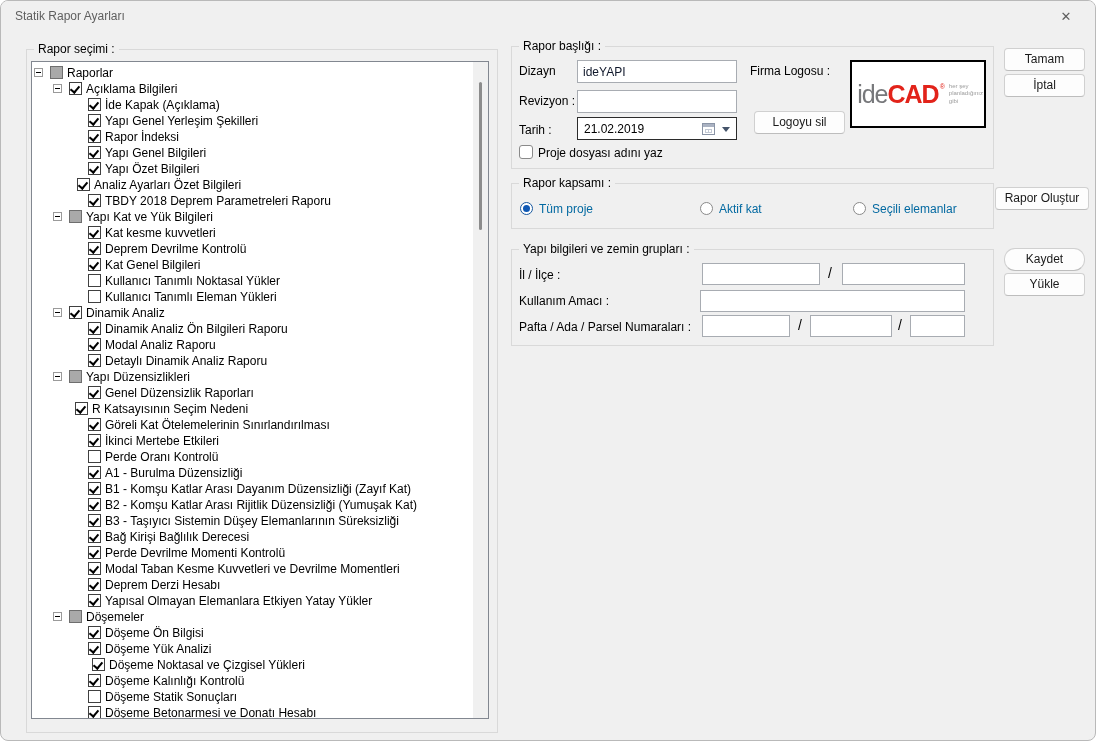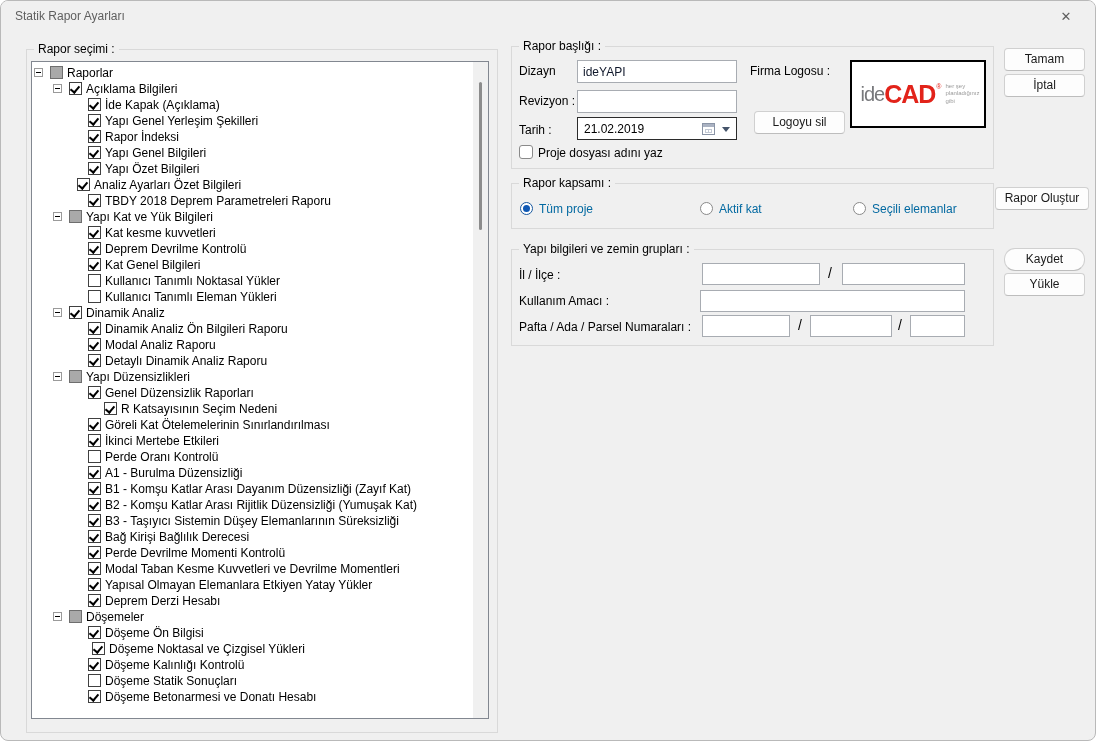--- a/index.html
+++ b/index.html
@@ -50,21 +50,21 @@
     background:repeating-linear-gradient(to right,#c3c9d4 0 1px,transparent 1px 3px),
                repeating-linear-gradient(to bottom,#c3c9d4 0 1px,transparent 1px 3px); }
   .dd-arrow { position:absolute; right:6px; top:9px; width:0; height:0;
     border-left:4px solid transparent; border-right:4px solid transparent; border-top:5px solid #44546a; }
   
   .sq-check { position:absolute; width:14px; height:14px; border:1px solid #8a8a8a; border-radius:3px; background:#fff; }
   
   #logo-box { position:absolute; left:338px; top:13px; width:136px; height:68px; background:#fff;
     border:2px solid #000; display:flex; align-items:center; justify-content:center; }
   #logo-inner { display:flex; align-items:center; }
-  .logo-ide { font-size:20px; color:#77787b; letter-spacing:-1px; }
+  .logo-ide { font-size:25px; color:#77787b; letter-spacing:-1px; }
   .logo-cad { font-size:25px; font-weight:bold; color:#e2231a; letter-spacing:-1px; }
   .logo-reg { font-size:7px; color:#e2231a; vertical-align:top; position:relative; top:-8px; margin-left:1px; }
   .logo-tagline { width:30px; margin-left:4px; font-size:6px; line-height:1.25; color:#9a9a9a; }
   
   .btn { position:absolute; height:23px; background:#fdfdfd; border:1px solid #d0d0d0; border-bottom-color:#bdbdbd;
     border-radius:4px; font-size:12px; color:#1a1a1a; text-align:center; line-height:21px; cursor:default;
     font-family:"Liberation Sans", sans-serif; }
   #btn-tamam  { left:1003px; top:47px;  width:81px; }
   #btn-iptal  { left:1003px; top:73px;  width:81px; }
   #btn-rapor  { left:994px;  top:186px; width:94px; }
@@ -191,21 +191,21 @@
           <div class="tree-row" style="padding-left: 21px;">
             <span class="exp"></span>
             <span class="cb partial"></span>
             <span class="tree-label">Yapı Düzensizlikleri</span>
           </div>
           <div class="tree-row" style="padding-left: 40px;">
             <span class="tree-spacer"></span>
             <span class="cb checked"></span>
             <span class="tree-label">Genel Düzensizlik Raporları</span>
           </div>
-          <div class="tree-row" style="padding-left: 56px;">
+          <div class="tree-row" style="padding-left: 27px;">
             <span class="tree-spacer"></span>
             <span class="cb checked"></span>
             <span class="tree-label">R Katsayısının Seçim Nedeni</span>
           </div>
           <div class="tree-row" style="padding-left: 40px;">
             <span class="tree-spacer"></span>
             <span class="cb checked"></span>
             <span class="tree-label">Göreli Kat Ötelemelerinin Sınırlandırılması</span>
           </div>
           <div class="tree-row" style="padding-left: 40px;">
@@ -249,36 +249,41 @@
             <span class="tree-label">Perde Devrilme Momenti Kontrolü</span>
           </div>
           <div class="tree-row" style="padding-left: 40px;">
             <span class="tree-spacer"></span>
             <span class="cb checked"></span>
             <span class="tree-label">Modal Taban Kesme Kuvvetleri ve Devrilme Momentleri</span>
           </div>
           <div class="tree-row" style="padding-left: 40px;">
             <span class="tree-spacer"></span>
             <span class="cb checked"></span>
+            <span class="tree-label">Deprem Derzi Hesabı</span>
+          </div>
+          <div class="tree-row" style="padding-left: 40px;">
+            <span class="tree-spacer"></span>
+            <span class="cb checked"></span>
             <span class="tree-label">Yapısal Olmayan Elemanlara Etkiyen Yatay Yükler</span>
-          </div>
-          <div class="tree-row" style="padding-left: 40px;">
-            <span class="tree-spacer"></span>
-            <span class="cb checked"></span>
-            <span class="tree-label">Deprem Derzi Hesabı</span>
           </div>
           <div class="tree-row" style="padding-left: 21px;">
             <span class="exp"></span>
             <span class="cb partial"></span>
             <span class="tree-label">Döşemeler</span>
           </div>
           <div class="tree-row" style="padding-left: 40px;">
             <span class="tree-spacer"></span>
             <span class="cb checked"></span>
             <span class="tree-label">Döşeme Ön Bilgisi</span>
+          </div>
+          <div class="tree-row" style="padding-left: 40px;">
+            <span class="tree-spacer"></span>
+            <span class="cb checked"></span>
+            <span class="tree-label">Döşeme Yük Analizi</span>
           </div>
           <div class="tree-row" style="padding-left: 44px;">
             <span class="tree-spacer"></span>
             <span class="cb checked"></span>
             <span class="tree-label">Döşeme Noktasal ve Çizgisel Yükleri</span>
           </div>
           <div class="tree-row" style="padding-left: 40px;">
             <span class="tree-spacer"></span>
             <span class="cb checked"></span>
             <span class="tree-label">Döşeme Kalınlığı Kontrolü</span>

